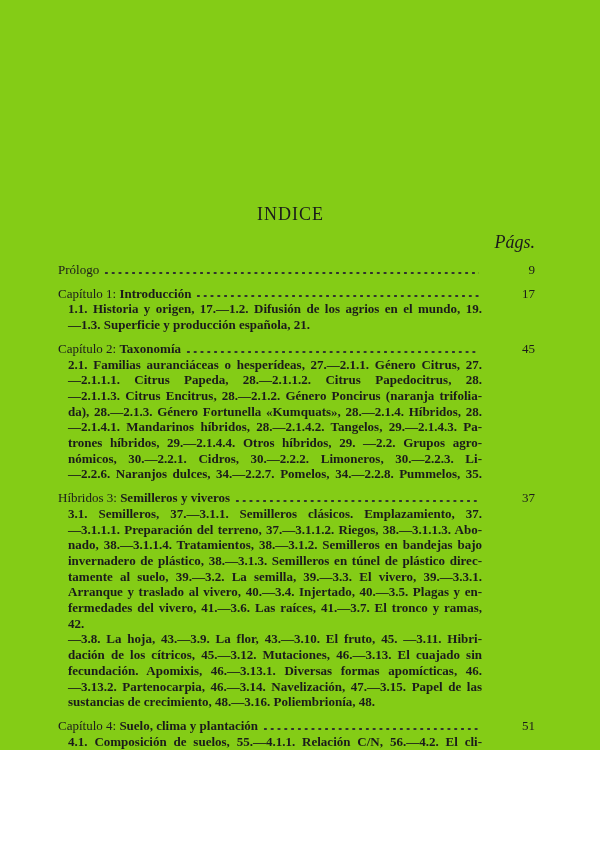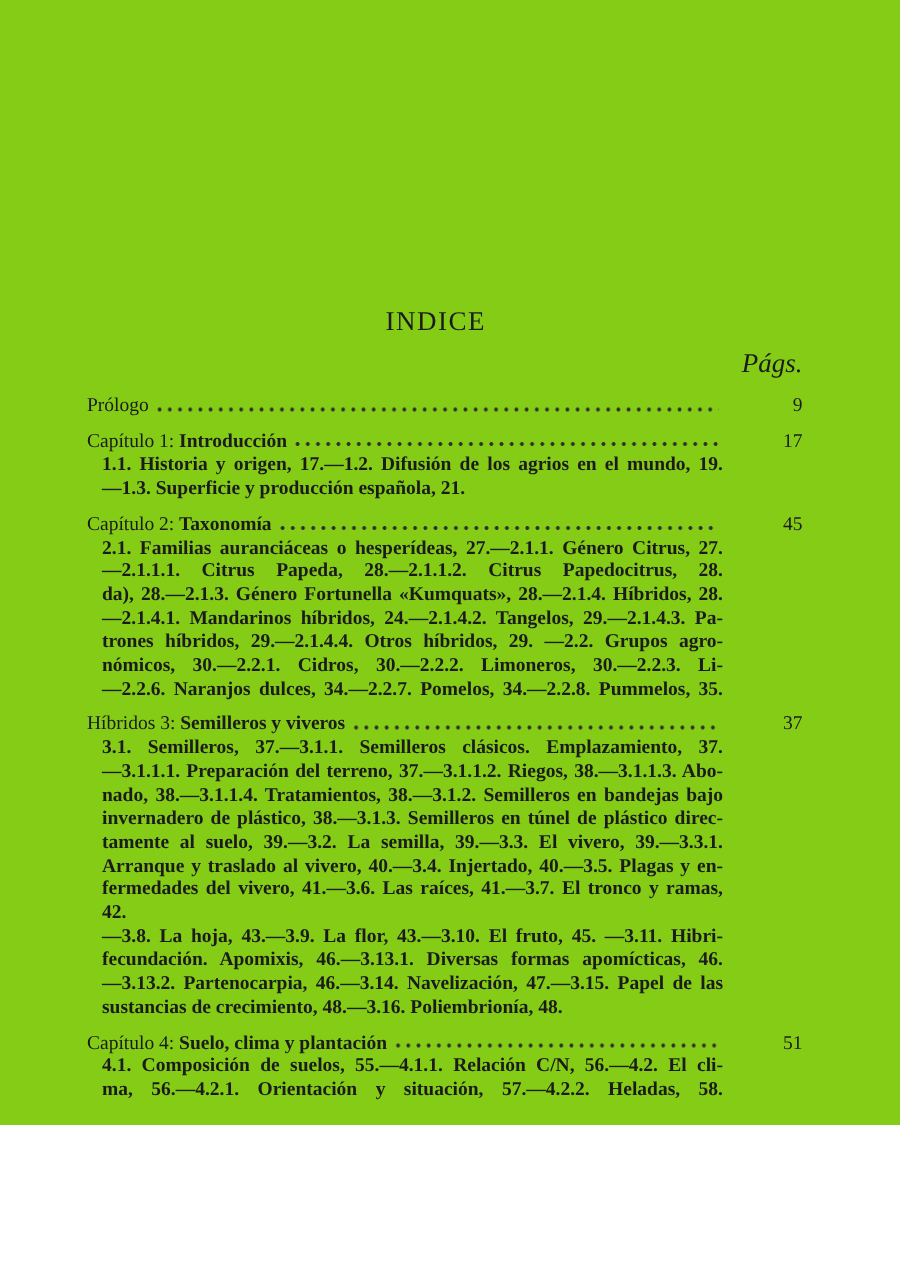--- a/index.html
+++ b/index.html
@@ -104,42 +104,44 @@
         </div>
         <div class="toc-entry">
           <div class="toc-heading">
             <span class="toc-label"><span>Capítulo 2: </span><b>Taxonomía</b></span>
             <span class="leader"></span>
             <span class="pagenum">45</span>
           </div>
           <div class="toc-detail">
             <div class="toc-detail-line just">2.1. Familias auranciáceas o hesperídeas, 27.—2.1.1. Género Citrus, 27.</div>
             <div class="toc-detail-line just">—2.1.1.1. Citrus Papeda, 28.—2.1.1.2. Citrus Papedocitrus, 28.</div>
+            <div class="toc-detail-line just">—2.1.1.3. Citrus Encitrus, 28.—2.1.2. Género Poncirus (naranja trifolia-</div>
             <div class="toc-detail-line just">da), 28.—2.1.3. Género Fortunella «Kumquats», 28.—2.1.4. Híbridos, 28.</div>
-            <div class="toc-detail-line just">—2.1.4.1. Mandarinos híbridos, 24.—2.1.4.2. Tangelos, 29.—2.1.4.3. Pa-</div>
+            <div class="toc-detail-line just">—2.1.4.1. Mandarinos híbridos, 28.—2.1.4.2. Tangelos, 29.—2.1.4.3. Pa-</div>
             <div class="toc-detail-line just">trones híbridos, 29.—2.1.4.4. Otros híbridos, 29. —2.2. Grupos agro-</div>
             <div class="toc-detail-line just">nómicos, 30.—2.2.1. Cidros, 30.—2.2.2. Limoneros, 30.—2.2.3. Li-</div>
             <div class="toc-detail-line just">—2.2.6. Naranjos dulces, 34.—2.2.7. Pomelos, 34.—2.2.8. Pummelos, 35.</div>
           </div>
         </div>
         <div class="toc-entry">
           <div class="toc-heading">
             <span class="toc-label"><span>Híbridos 3: </span><b>Semilleros y viveros</b></span>
             <span class="leader"></span>
             <span class="pagenum">37</span>
           </div>
           <div class="toc-detail">
             <div class="toc-detail-line just">3.1. Semilleros, 37.—3.1.1. Semilleros clásicos. Emplazamiento, 37.</div>
             <div class="toc-detail-line just">—3.1.1.1. Preparación del terreno, 37.—3.1.1.2. Riegos, 38.—3.1.1.3. Abo-</div>
             <div class="toc-detail-line just">nado, 38.—3.1.1.4. Tratamientos, 38.—3.1.2. Semilleros en bandejas bajo</div>
             <div class="toc-detail-line just">invernadero de plástico, 38.—3.1.3. Semilleros en túnel de plástico direc-</div>
             <div class="toc-detail-line just">tamente al suelo, 39.—3.2. La semilla, 39.—3.3. El vivero, 39.—3.3.1.</div>
             <div class="toc-detail-line just">Arranque y traslado al vivero, 40.—3.4. Injertado, 40.—3.5. Plagas y en-</div>
             <div class="toc-detail-line just">fermedades del vivero, 41.—3.6. Las raíces, 41.—3.7. El tronco y ramas, 42.</div>
             <div class="toc-detail-line just">—3.8. La hoja, 43.—3.9. La flor, 43.—3.10. El fruto, 45. —3.11. Hibri-</div>
+            <div class="toc-detail-line just">dación de los cítricos, 45.—3.12. Mutaciones, 46.—3.13. El cuajado sin</div>
             <div class="toc-detail-line just">fecundación. Apomixis, 46.—3.13.1. Diversas formas apomícticas, 46.</div>
             <div class="toc-detail-line just">—3.13.2. Partenocarpia, 46.—3.14. Navelización, 47.—3.15. Papel de las</div>
             <div class="toc-detail-line">sustancias de crecimiento, 48.—3.16. Poliembrionía, 48.</div>
           </div>
         </div>
         <div class="toc-entry">
           <div class="toc-heading">
             <span class="toc-label"><span>Capítulo 4: </span><b>Suelo, clima y plantación</b></span>
             <span class="leader"></span>
             <span class="pagenum">51</span>

